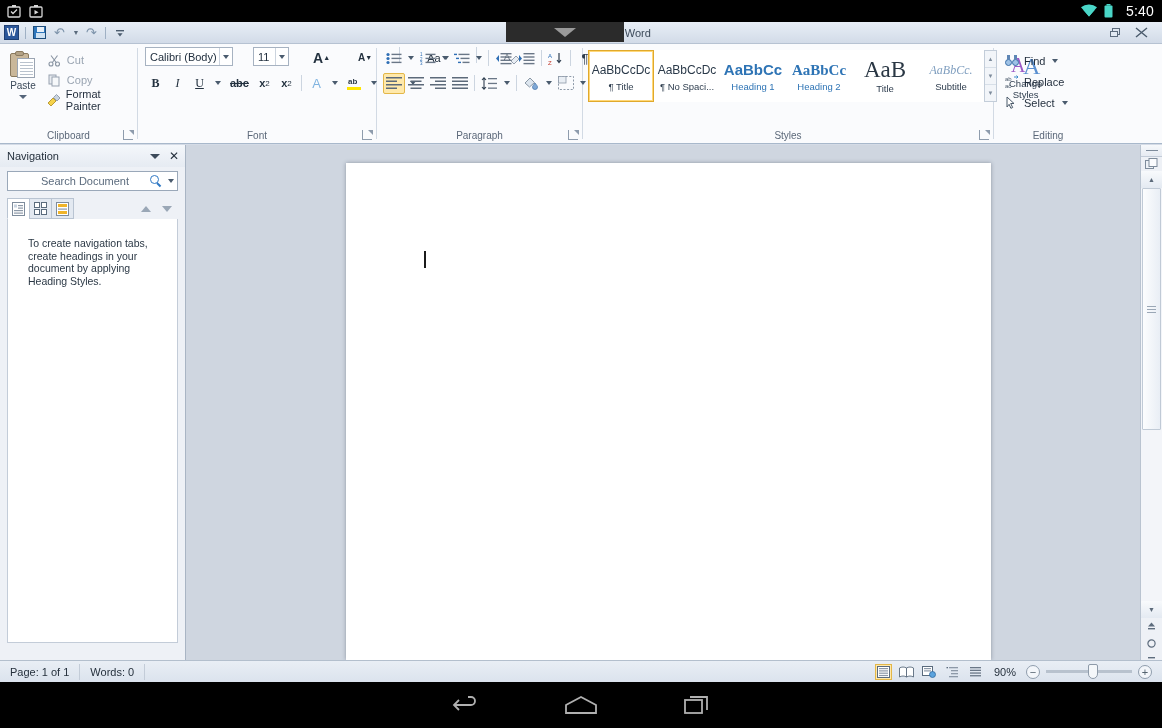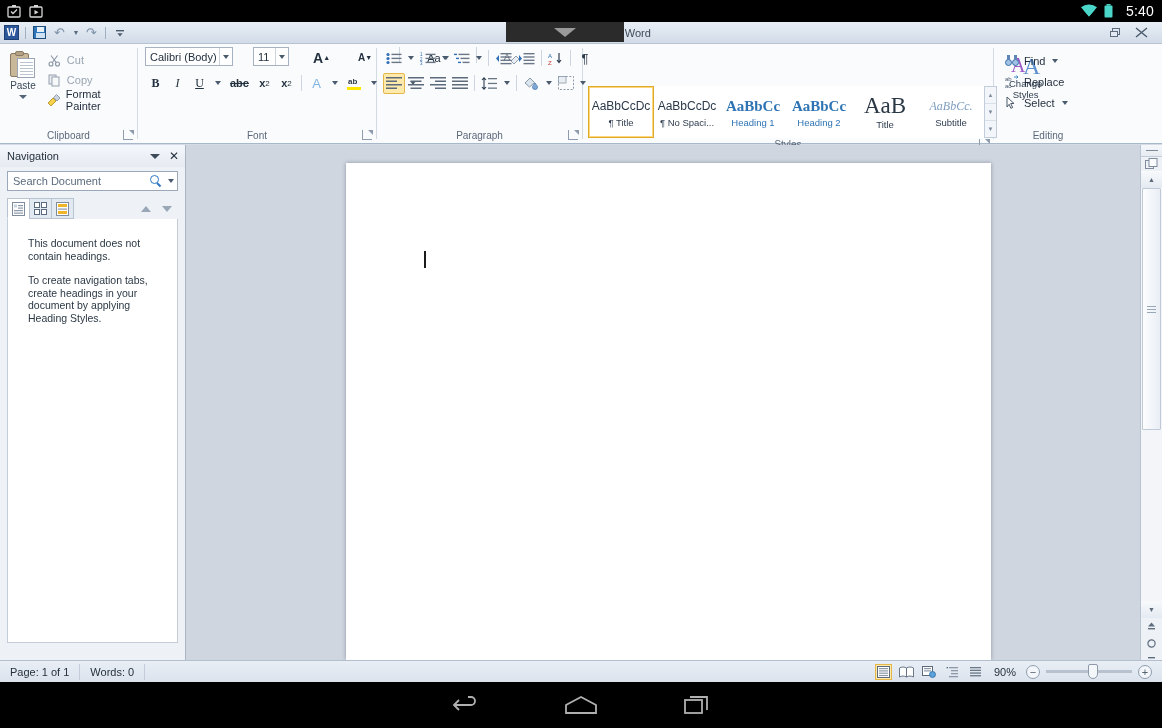--- a/index.html
+++ b/index.html
@@ -135,21 +135,21 @@
   .fbtn { height:21px; min-width:21px; display:flex; align-items:center; justify-content:center;
           font-size:12px; color:#23313f; padding:0 3px; border:1px solid transparent; border-radius:2px;}
   .sep-v { width:1px; height:16px; background:#ccd5e0; margin:0 3px; }
 
   
   .pbtn { height:21px; min-width:22px; display:flex; align-items:center; justify-content:center;
           padding:0 2px; border:1px solid transparent; border-radius:2px; }
   .pbtn.sel { background:#ffe9ab; border-color:#e3b74a; }
 
   
-  .styles-gallery { display:flex; align-items:flex-start;margin-top:36px; }
+  .styles-gallery { display:flex; align-items:flex-start; }
   .style-cell {
     width:66px; height:52px; border:1px solid transparent;
     display:flex; flex-direction:column; align-items:center; justify-content:center;
     background:#fff;
   }
   .style-cell.sel { border-color:#e0a92c; box-shadow:inset 0 0 0 1px #ffd87a; }
   .style-prev { font-size:13px; line-height:22px; color:#2b3a4a; }
   .style-name { font-size:9.5px; color:#2e3d4e; line-height:12px; white-space:nowrap; }
   .gal-scroll { width:13px; height:52px; display:flex; flex-direction:column; border:1px solid #c3cdd9; background:#f2f5f9;}
   .gal-scroll div { flex:1; display:flex; align-items:center; justify-content:center; border-bottom:1px solid #d7dfe8;}
@@ -175,21 +175,21 @@
               background:linear-gradient(to bottom,#f4f7fb,#e6ebf2); }
   .nav-title { font-size:11px; color:#26313d; }
   .nav-head-ctrls { margin-left:auto; display:flex; align-items:center; gap:9px;}
   .nav-caret { width:0;height:0;border-left:5px solid transparent;border-right:5px solid transparent;border-top:5px solid #3c4a5a;}
   .nav-x { font-size:12px; color:#26313d; line-height:11px;}
   .nav-search-wrap { padding:4px 7px 0; }
   .nav-search {
     height:20px; background:#fff; border:1px solid #9aa8b9; display:flex; align-items:center;
     padding:0 3px 0 5px;
   }
-  .nav-search .ph { flex:1; font-size:11px; color:#5b6b7d; }
+  .nav-search .ph { flex:1; font-size:11px; color:#5b6b7d;margin-left:28px; }
   .search-ico { width:14px;height:14px; position:relative; }
   .search-ico .ring { position:absolute; left:1px; top:1px; width:9px;height:9px;border:1.6px solid #2f78c4; border-radius:50%;}
   .search-ico .hdl { position:absolute; left:8px; top:8px; width:5px;height:2px;background:#2f78c4; transform:rotate(45deg); transform-origin:left center;}
   .nav-tabs-row { display:flex; align-items:center; padding:7px 7px 0; }
   .nav-tab { width:23px; height:21px; border:1px solid #b9c4d2; background:#e3e9f1; margin-right:-1px;
              display:flex; align-items:center; justify-content:center; }
   .nav-tab.sel { background:#fff; border-bottom-color:#fff; }
   .nav-arrows { margin-left:auto; display:flex; gap:11px; padding-right:6px;}
   .nav-ar-up { width:0;height:0;border-left:5px solid transparent;border-right:5px solid transparent;border-bottom:6px solid #9aa7b6;}
   .nav-ar-dn { width:0;height:0;border-left:5px solid transparent;border-right:5px solid transparent;border-top:6px solid #9aa7b6;}
@@ -637,21 +637,21 @@
           <div class="styles-gallery">
             <div class="style-cell sel">
               <span class="style-prev" style="font-size:12px">AaBbCcDc</span>
               <span class="style-name">¶ Title</span>
             </div>
             <div class="style-cell">
               <span class="style-prev" style="font-size:12px">AaBbCcDc</span>
               <span class="style-name">¶ No Spaci...</span>
             </div>
             <div class="style-cell">
-              <span class="style-prev" style="font-size:15px;color:#2e74b5;font-family:Liberation Serif, serif;font-weight:bold">AaBbCс</span>
+              <span class="style-prev" style="font-size:15px;color:#2e74b5;font-family:Liberation Sans, sans-serif;font-weight:bold">AaBbCс</span>
               <span class="style-name" style="color:#2e74b5">Heading 1</span>
             </div>
             <div class="style-cell">
               <span class="style-prev" style="font-size:15px;color:#2e74b5;font-family:'Liberation Serif',serif;font-weight:bold">AaBbCc</span>
               <span class="style-name" style="color:#2e74b5">Heading 2</span>
             </div>
             <div class="style-cell">
               <span class="style-prev" style="font-size:23px;font-family:'Liberation Serif',serif;color:#2a3744;line-height:26px">AaB</span>
               <span class="style-name">Title</span>
             </div>
@@ -775,21 +775,20 @@
                 <rect x="2" y="6.5" width="9" height="1.2" fill="#8d99a8"></rect>
                 <rect x="2" y="9" width="9" height="3" fill="#f0b429"></rect>
               </svg>
           </div>
           <span class="nav-arrows">
             <span class="nav-ar-up"></span>
             <span class="nav-ar-dn"></span>
           </span>
         </div>
         <div class="nav-body">
-          <div class="nav-msg">This document does not contain headings.</div>
           <div class="nav-msg">To create navigation tabs, create headings in your document by applying Heading Styles.</div>
         </div>
       </div>
 
       <div class="canvas">
         <div class="page">
           <div class="caret-line"></div>
         </div>
       </div>
 

